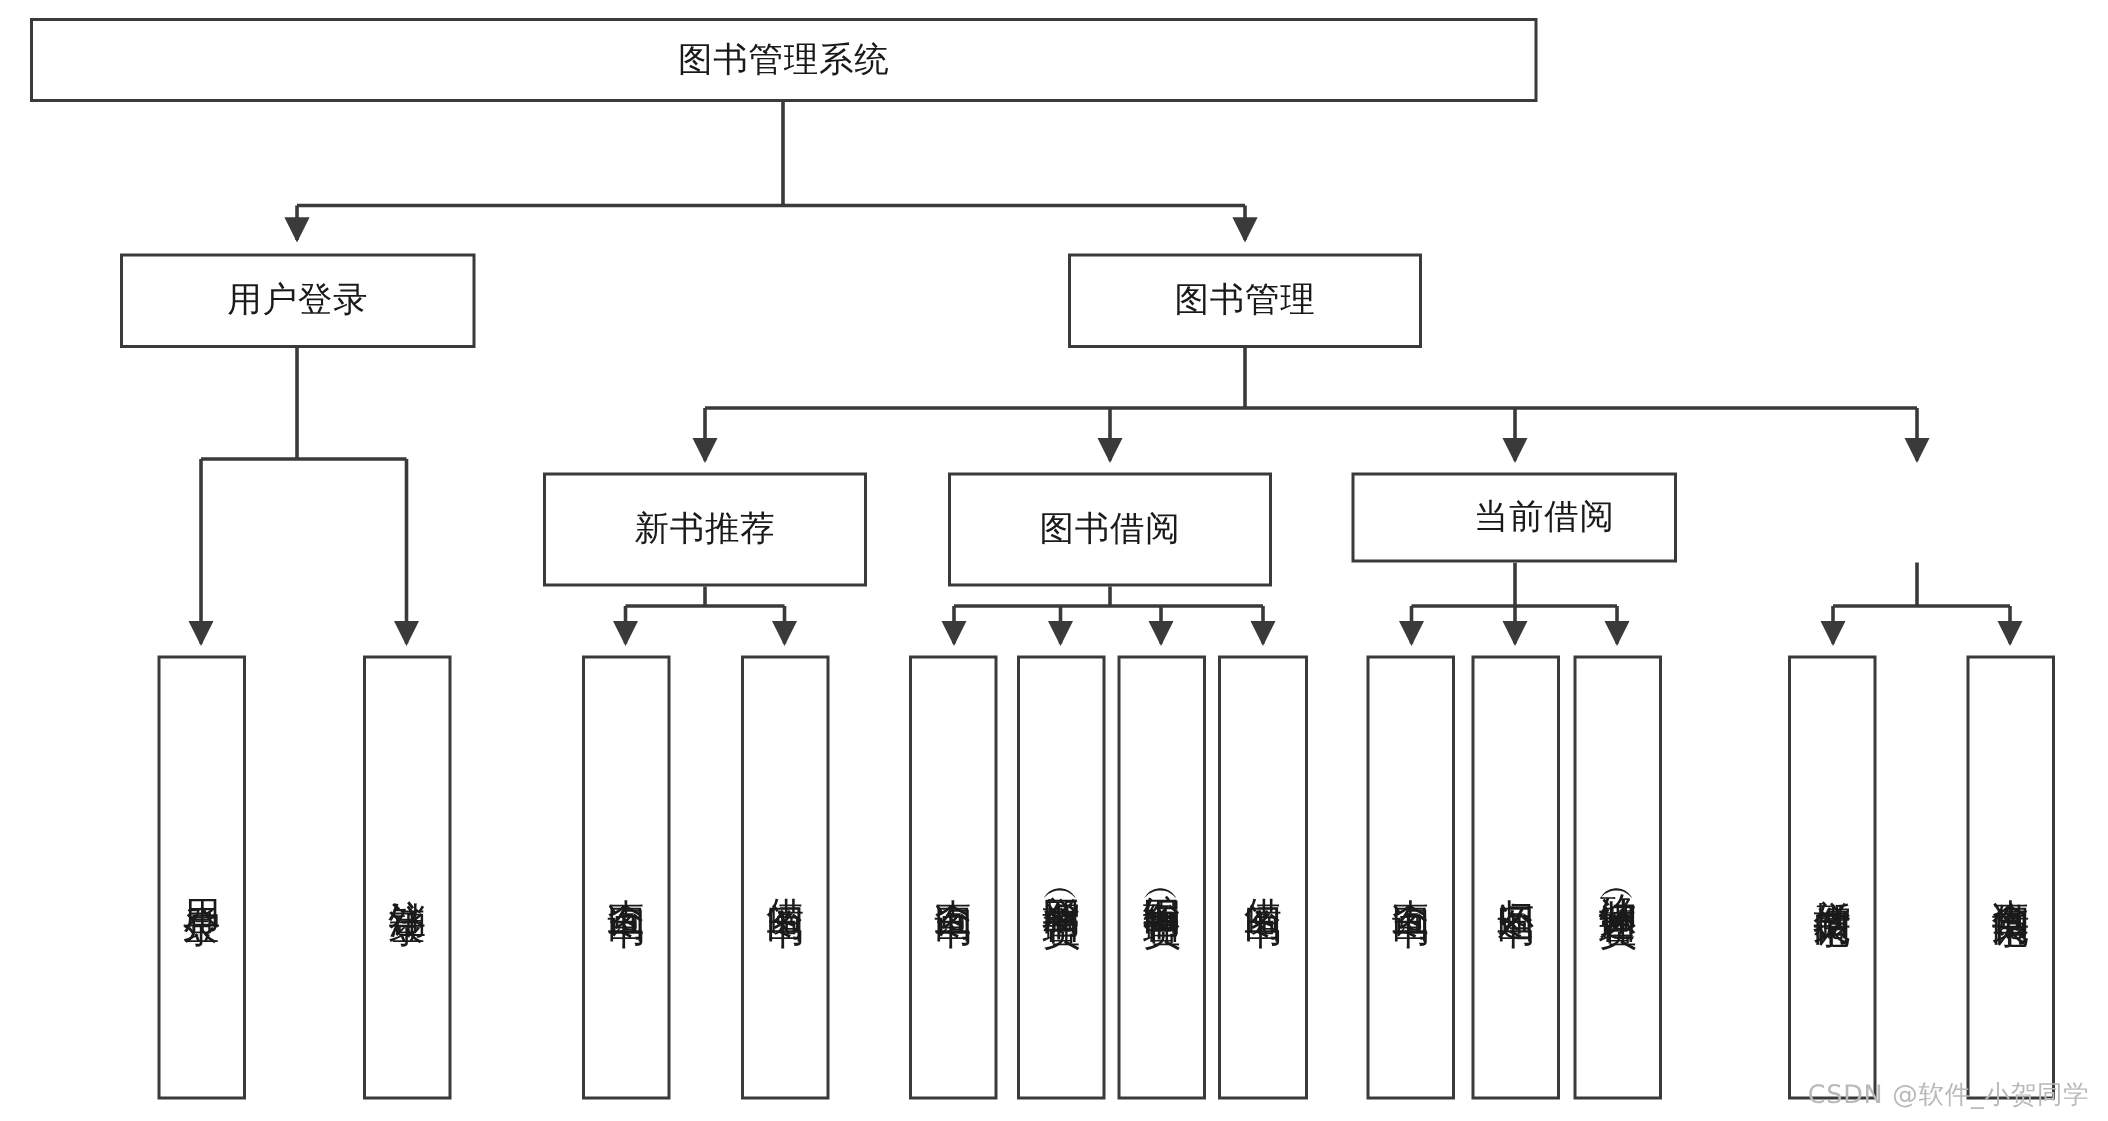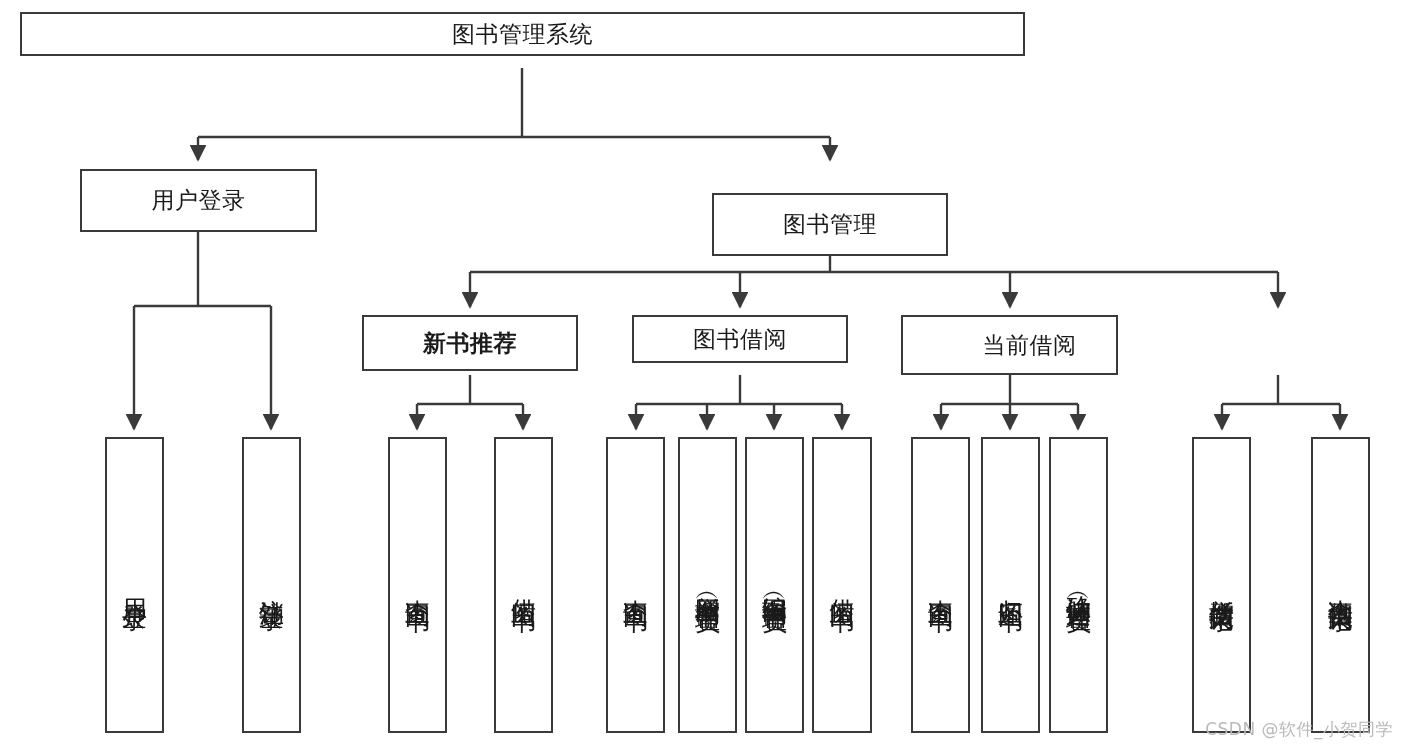--- a/index.html
+++ b/index.html
@@ -122,35 +122,35 @@
       <path d="M 1010 404 L 1010 429" marker-end="url(#arrow)"></path>
       <path d="M 1078 404 L 1078 429" marker-end="url(#arrow)"></path>
 
       <path d="M 1278 375 L 1278 404"></path>
       <path d="M 1222 404 L 1340 404"></path>
       <path d="M 1222 404 L 1222 429" marker-end="url(#arrow)"></path>
       <path d="M 1340 404 L 1340 429" marker-end="url(#arrow)"></path>
     </g>
   </svg>
 
-  <div class="node horizontal" style="left:20px; top:12px; width:1005px; height:44px;">
+  <div class="node horizontal" style="left:20px; top:12px; width:1005px; height:56px;">
     <span class="node-label">图书管理系统</span>
   </div>
 
   <div class="node horizontal" style="left:80px; top:169px; width:237px; height:63px;">
     <span class="node-label">用户登录</span>
   </div>
-  <div class="node horizontal" style="left:712px; top:169px; width:236px; height:63px;margin-top:24px;">
+  <div class="node horizontal" style="left:712px; top:169px; width:236px; height:63px;">
     <span class="node-label">图书管理</span>
   </div>
 
-  <div class="node horizontal" style="left:362px; top:315px; width:216px; height:56px;font-weight:bold;">
+  <div class="node horizontal" style="left:362px; top:315px; width:216px; height:76px;">
     <span class="node-label">新书推荐</span>
   </div>
-  <div class="node horizontal" style="left:632px; top:315px; width:216px; height:48px;">
+  <div class="node horizontal" style="left:632px; top:315px; width:216px; height:76px;">
     <span class="node-label">图书借阅</span>
   </div>
   <div class="node horizontal" style="left:901px; top:315px; width:217px; height:60px;padding-left:40px;">
     <span class="node-label">当前借阅</span>
   </div>
 
   <div class="node vertical" style="left:105px; top:437px; width:59px; height:296px;">
     <span class="node-label">用户登录</span>
   </div>
   <div class="node vertical" style="left:242px; top:437px; width:59px; height:296px;">

